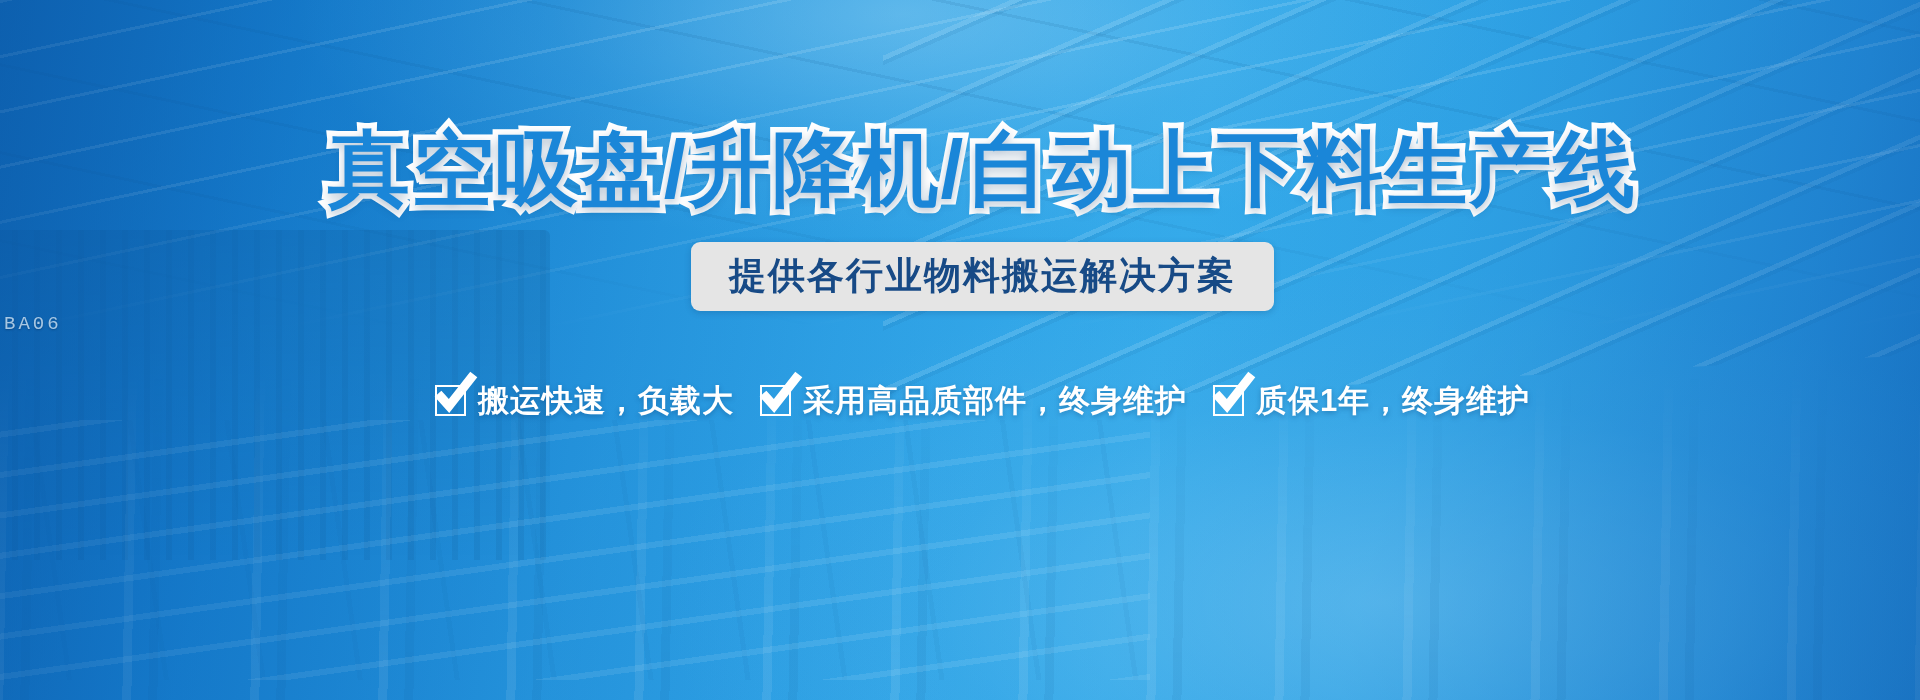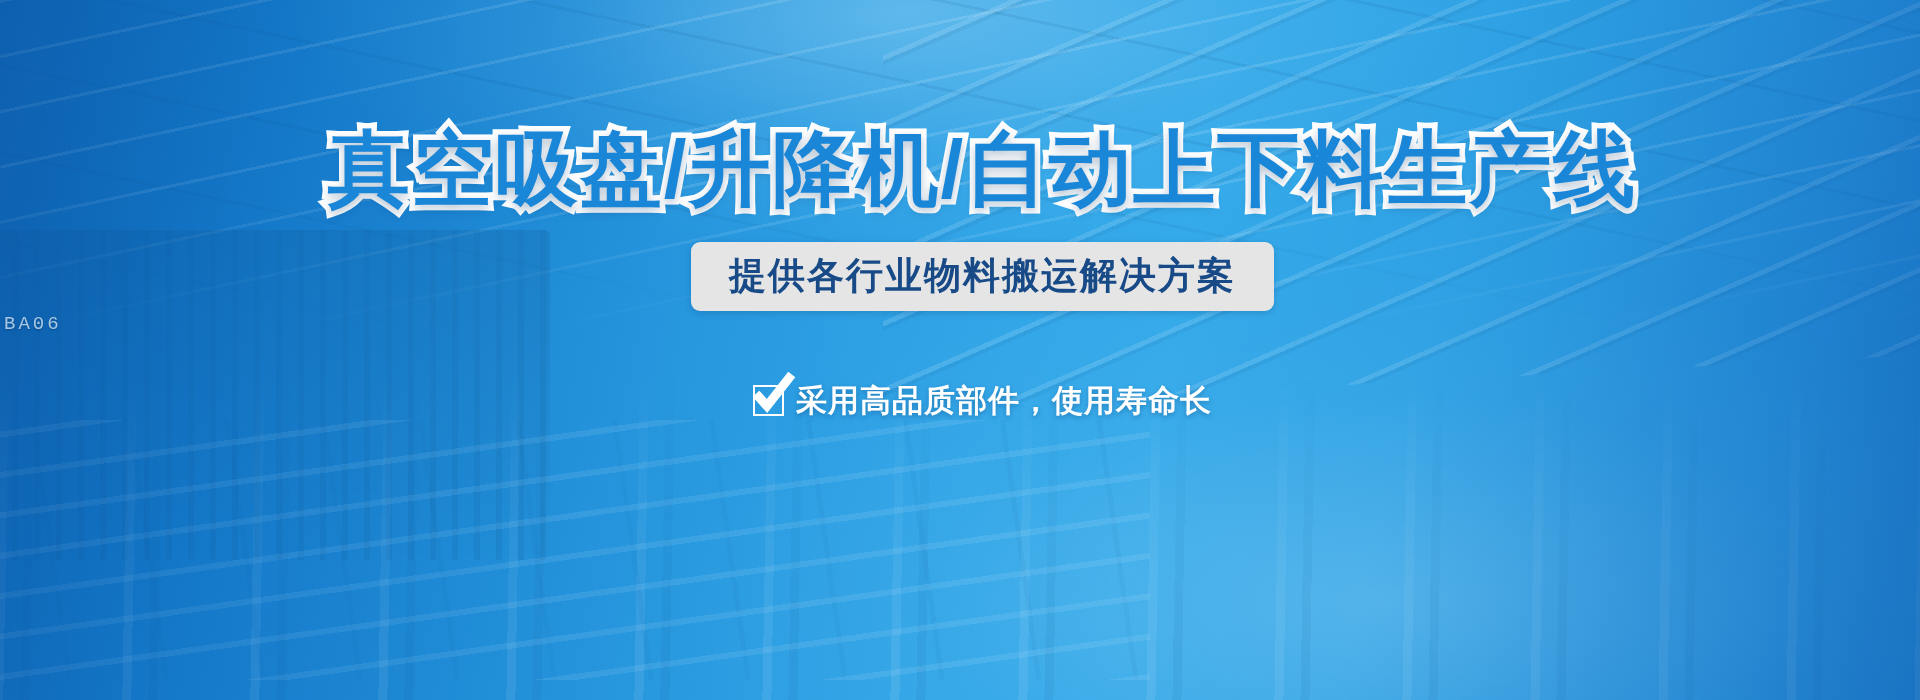--- a/index.html
+++ b/index.html
@@ -226,27 +226,45 @@
   <div class="plate">BA06</div>
 
   <div class="content">
 
     <div class="headline">真空吸盘/升降机/自动上下料生产线</div>
 
     <div class="subtitle-badge">提供各行业物料搬运解决方案</div>
 
     <div class="features">
 
-
       <div class="feature">
         <span class="check-icon">
           <span class="box"></span>
           <svg viewBox="0 0 40 40" aria-hidden="true">
             <path d="M7 21 L15 30 L37 2" fill="none" stroke="#ffffff" stroke-width="9" stroke-linecap="square" stroke-linejoin="miter"></path>
           </svg>
         </span>
-        <span class="feature-text">采用高品质部件，使用寿命长</span>
+        <span class="feature-text">搬运快速，负载大</span>
       </div>
 
+      <div class="feature">
+        <span class="check-icon">
+          <span class="box"></span>
+          <svg viewBox="0 0 40 40" aria-hidden="true">
+            <path d="M7 21 L15 30 L37 2" fill="none" stroke="#ffffff" stroke-width="9" stroke-linecap="square" stroke-linejoin="miter"></path>
+          </svg>
+        </span>
+        <span class="feature-text">采用高品质部件，终身维护</span>
+      </div>
+
+      <div class="feature">
+        <span class="check-icon">
+          <span class="box"></span>
+          <svg viewBox="0 0 40 40" aria-hidden="true">
+            <path d="M7 21 L15 30 L37 2" fill="none" stroke="#ffffff" stroke-width="9" stroke-linecap="square" stroke-linejoin="miter"></path>
+          </svg>
+        </span>
+        <span class="feature-text">质保1年，终身维护</span>
+      </div>
 
     </div>
   </div>
 </div>
 
 </body></html>

